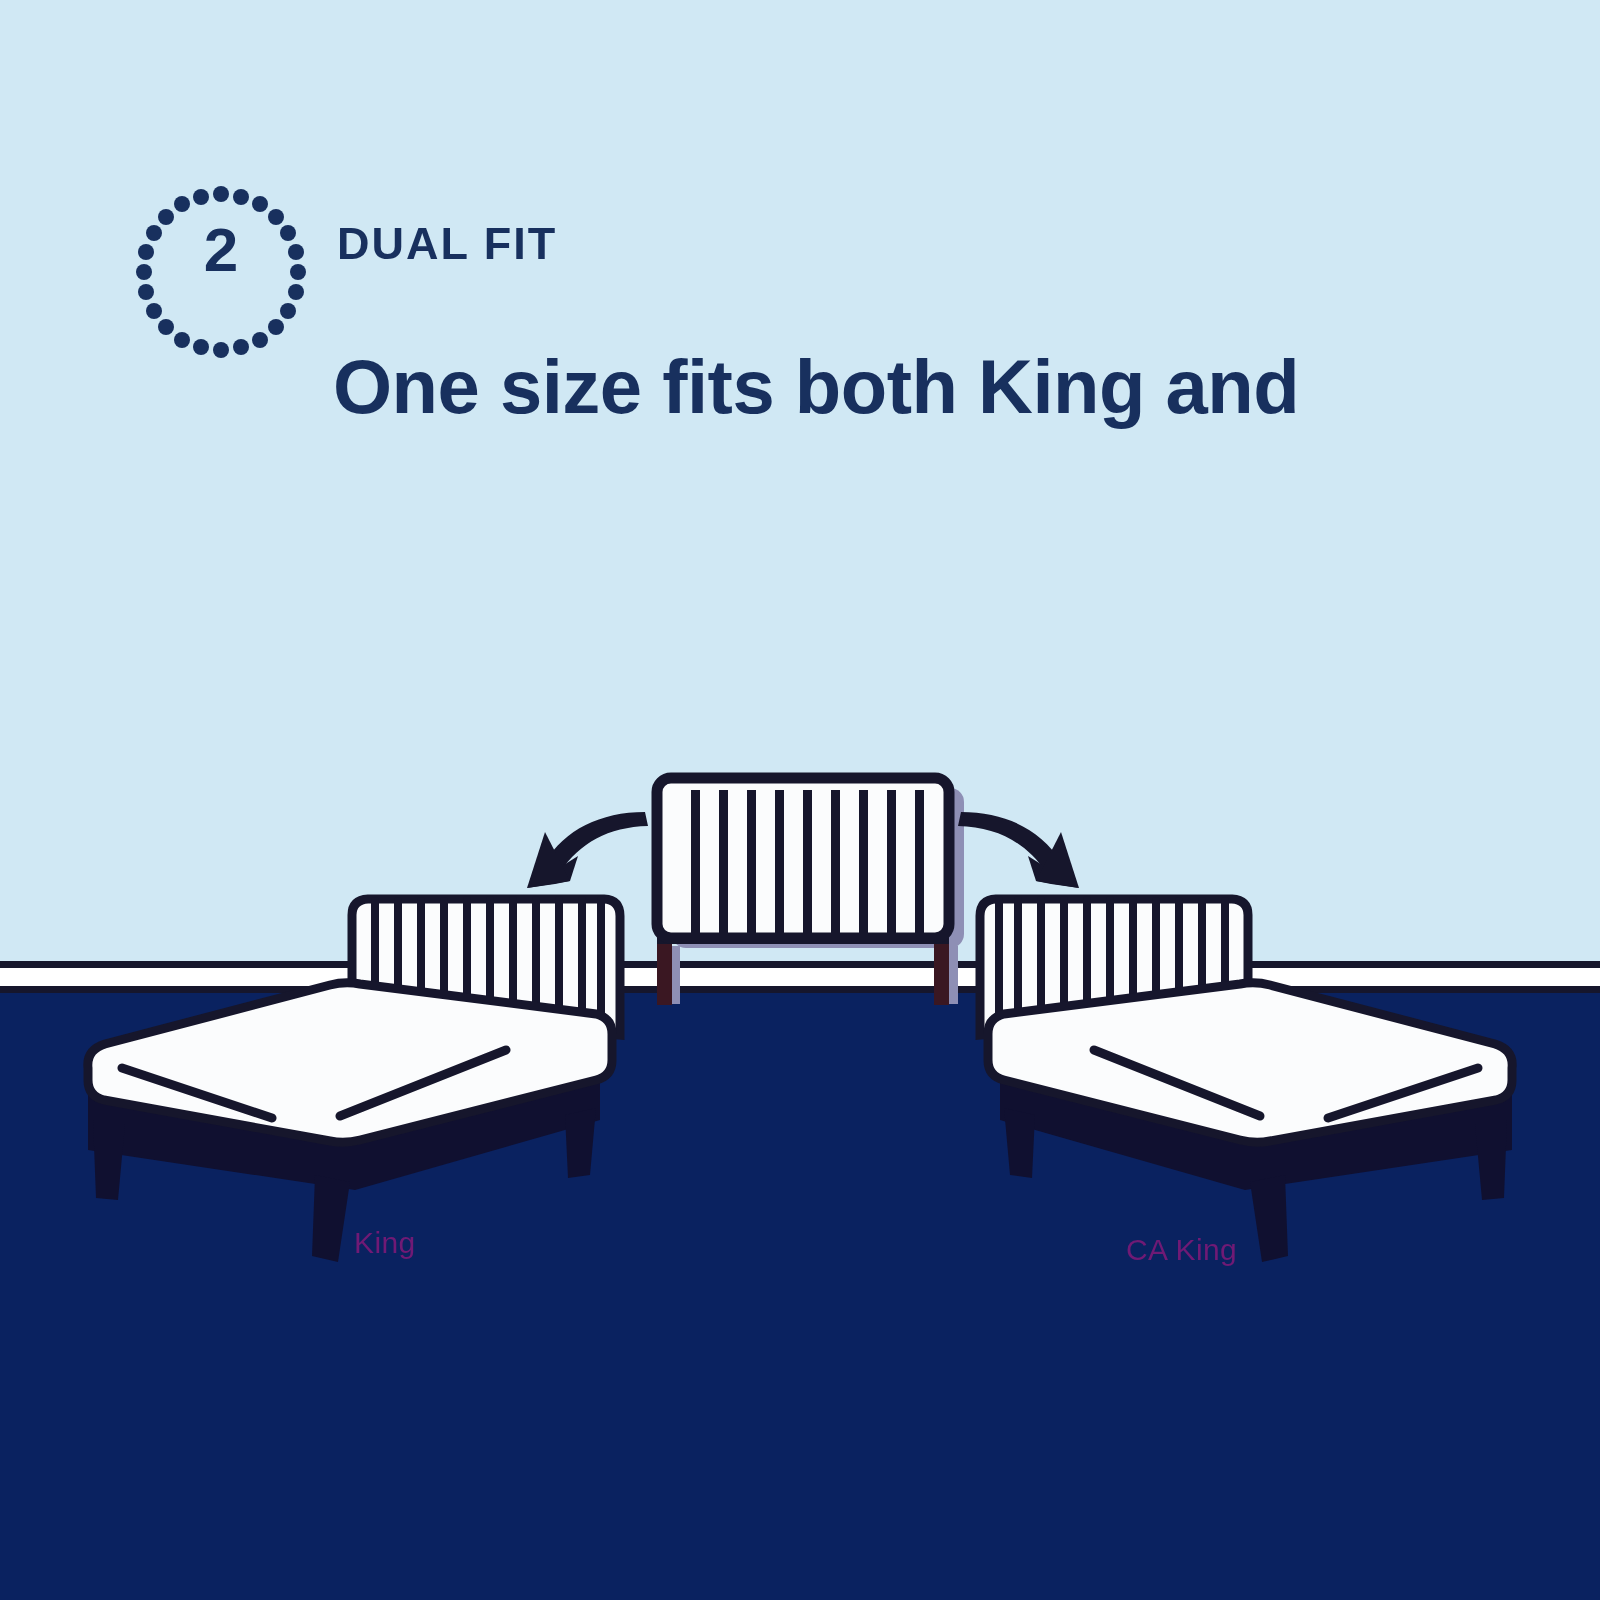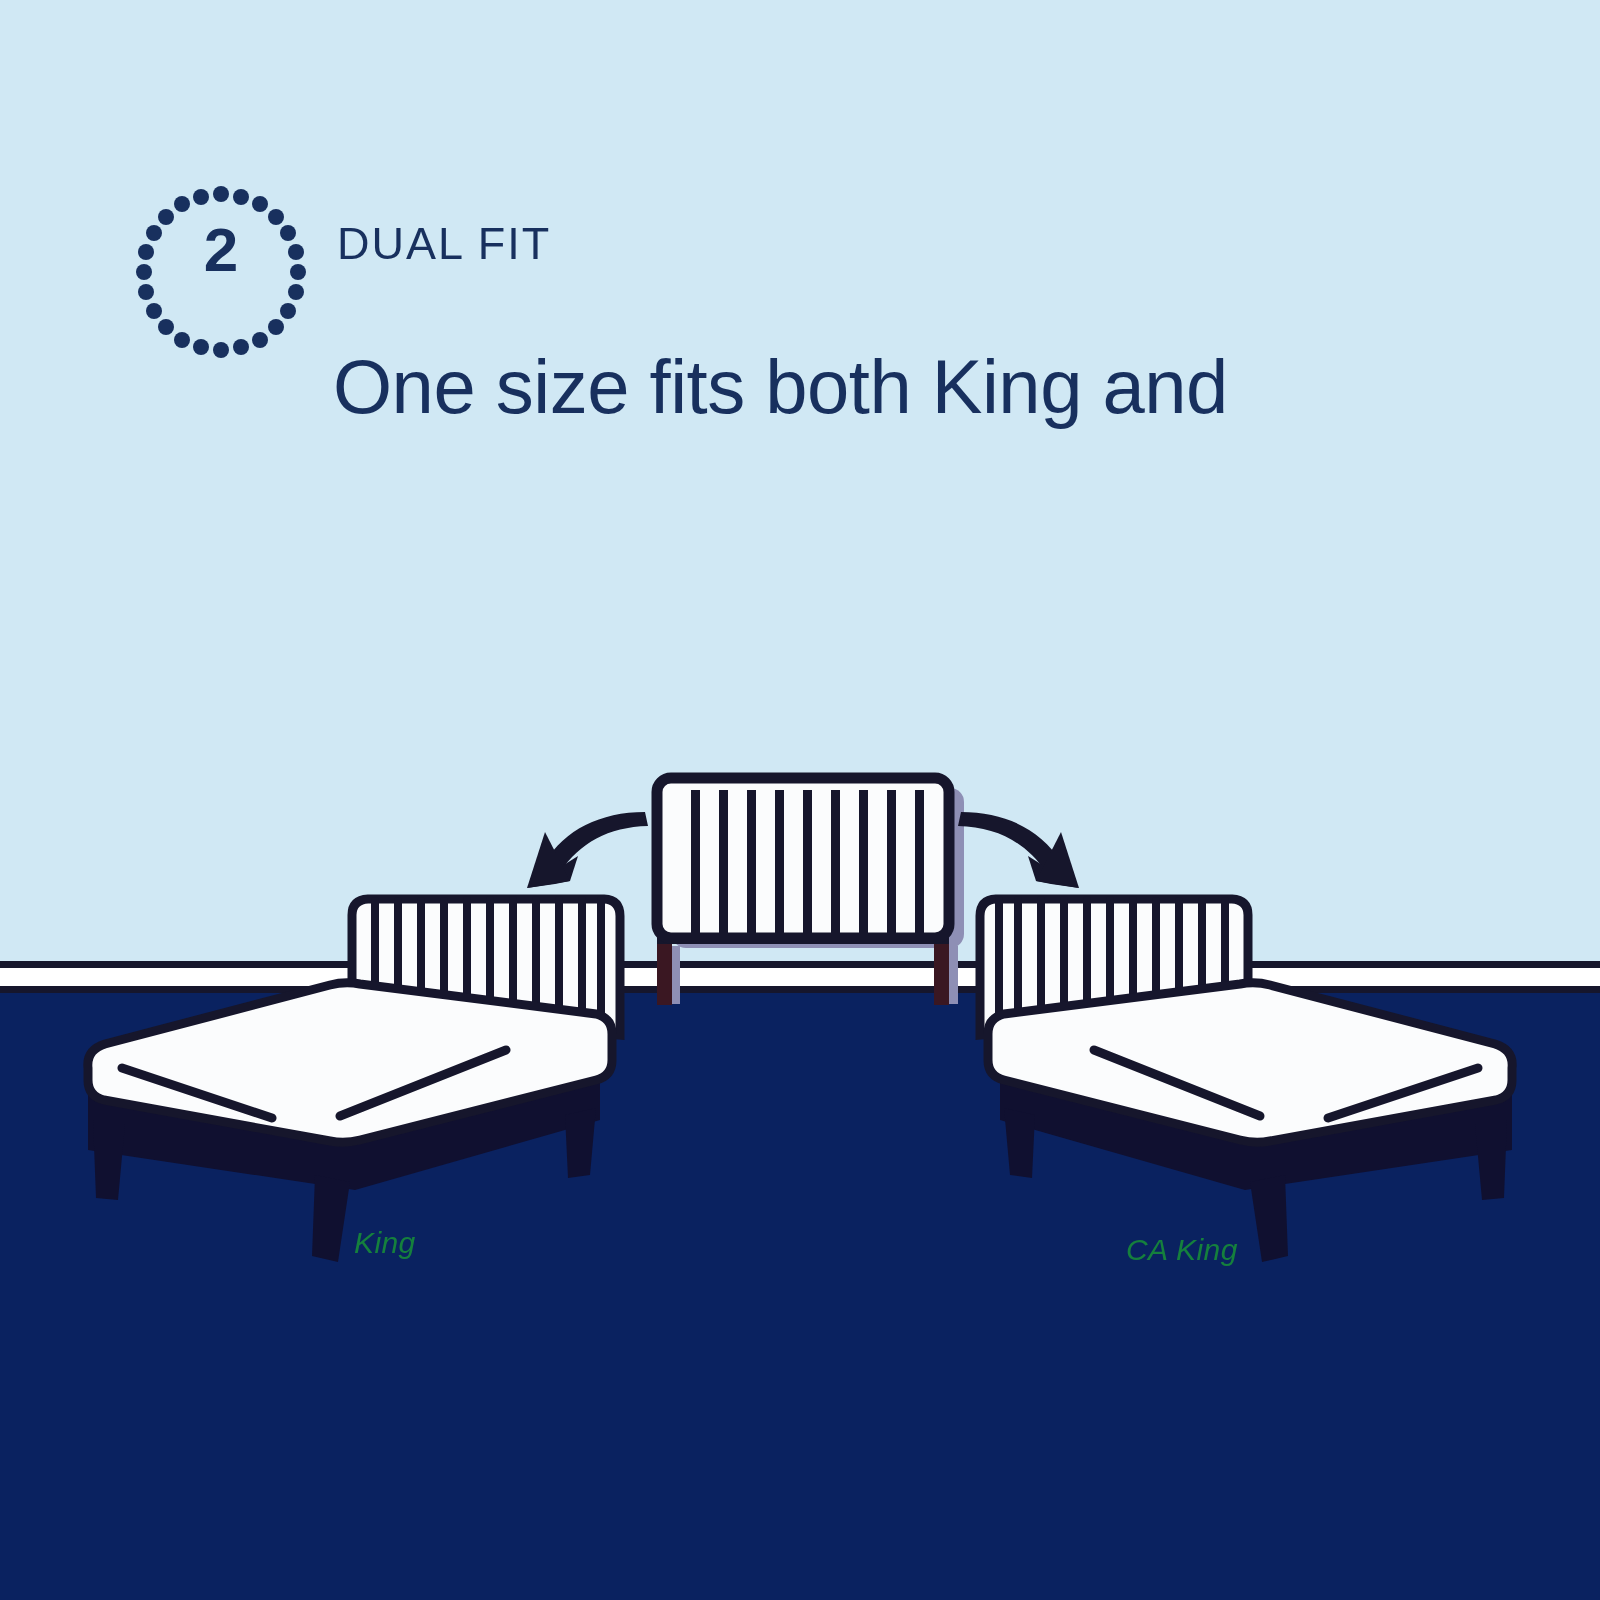--- a/index.html
+++ b/index.html
@@ -17,36 +17,35 @@
     width:132px;height:132px;
   }
   .badge-num{
     position:absolute;inset:0;
     display:flex;align-items:center;justify-content:center;
     font-size:62px;font-weight:bold;color:#18305e;
     letter-spacing:0px;
   }
   .eyebrow{
     position:absolute;left:337px;top:218px;
-    font-size:45px;font-weight:normal;color:#18305e;
+    font-size:45px;font-weight:bold;color:#18305e;
     letter-spacing:2.0px;
   }
   .headline{
     position:absolute;left:333px;top:337px;
     width:1120px;
-    font-size:76px;font-weight:normal;color:#18305e;
+    font-size:76px;font-weight:bold;color:#18305e;
     line-height:1.32;
     letter-spacing:-0.5px;
   }
   .bedlabel{
     position:absolute;
-    font-size:30px;color:#15803d;
+    font-size:30px;color:#701a75;
     letter-spacing:0.4px;
     white-space:nowrap;
-    font-style:italic;
   }
   #label-king{left:354px;top:1226px;}
   #label-caking{left:1126px;top:1233px;}
 </style>
 </head>
 <body>
 
 <div id="stage">
 
   <svg id="scene" viewBox="0 0 1600 1600">

